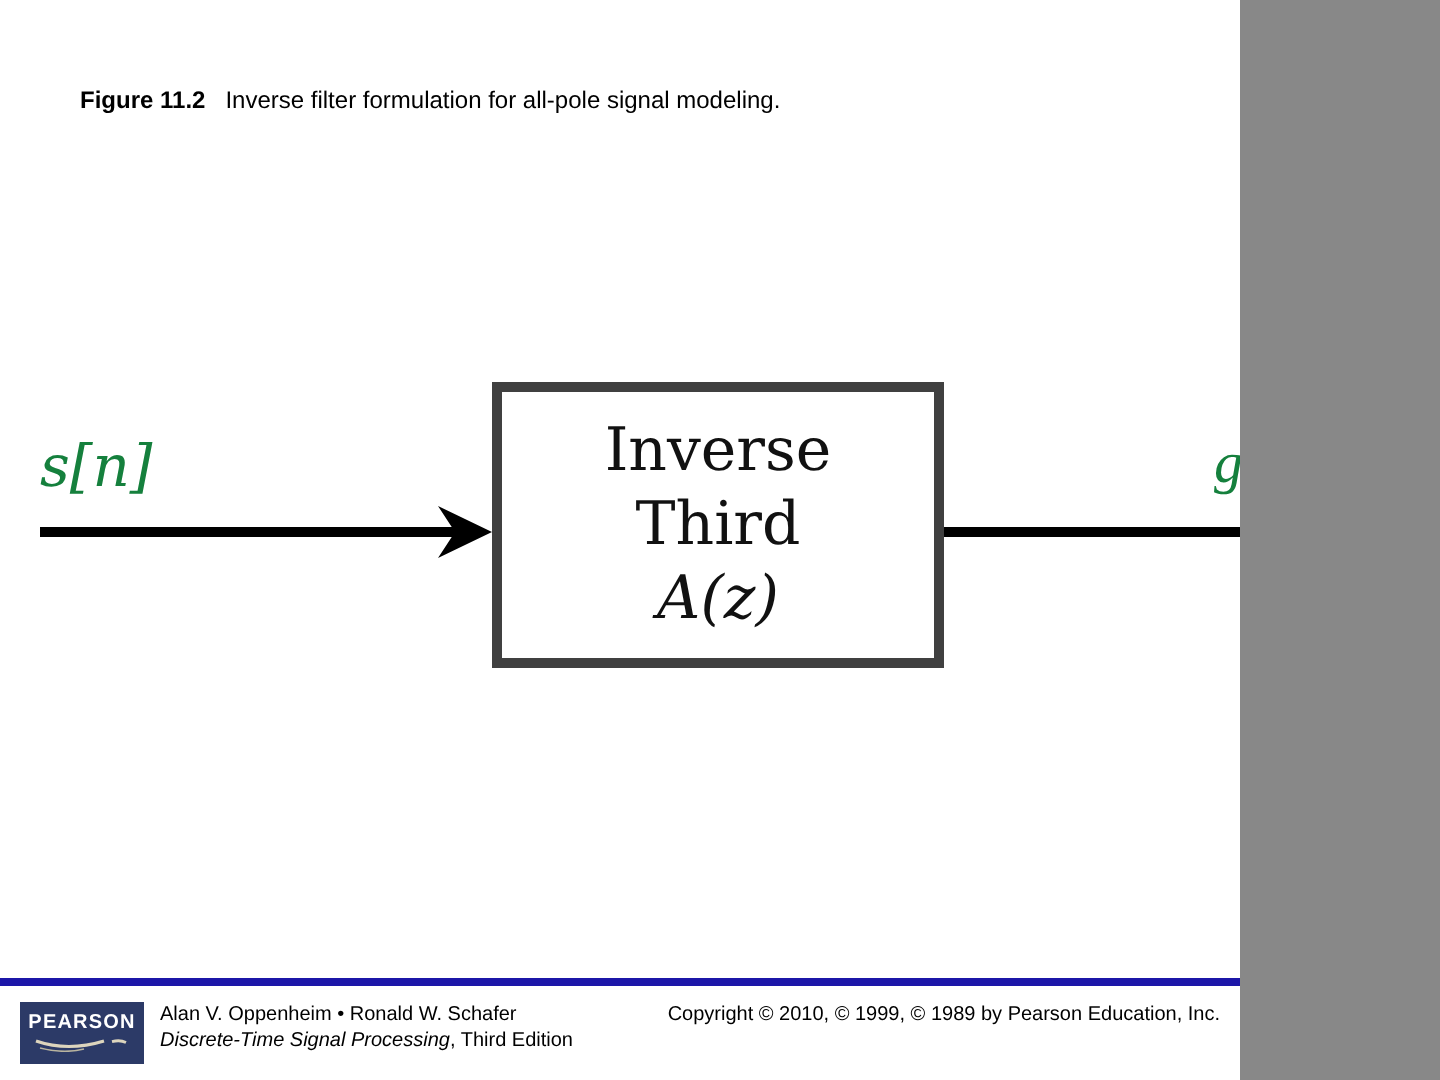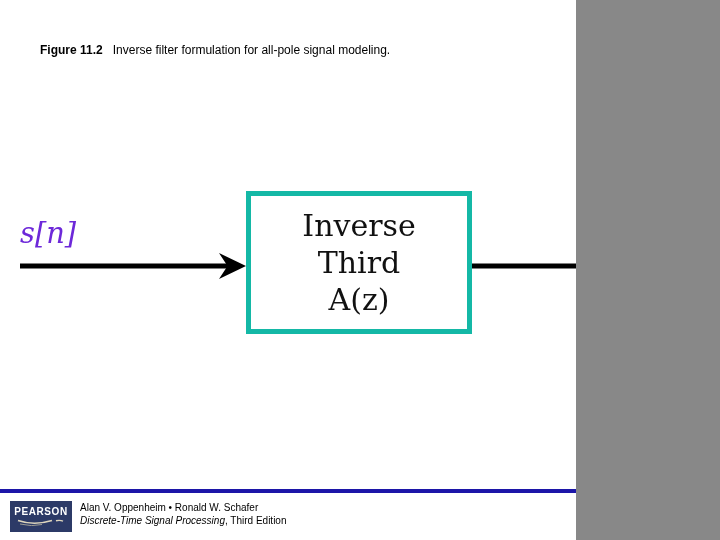--- a/index.html
+++ b/index.html
@@ -1,42 +1,42 @@
 <!DOCTYPE html>
 <html><head>
 <meta charset="utf-8">
 <style>
   html,body{margin:0;padding:0;background:#888;}
   .slide{
     position:relative;
-    width:576px;height:540px;
+    width:620px;height:540px;
     background:#ffffff;
     overflow:hidden;
     font-family:"Liberation Sans",sans-serif;
   }
   
   .caption{
     position:absolute;left:40px;top:43px;
     font-size:12px;color:#000;white-space:nowrap;
   }
   .caption .cap-label{font-weight:bold;margin-right:10px;}
   
   .wires{position:absolute;left:0;top:0;width:720px;height:540px;pointer-events:none;}
   .block{
     position:absolute;left:246px;top:191px;width:226px;height:143px;
-    box-sizing:border-box;border:5px solid #14b8a6;background:#fff;
+    box-sizing:border-box;border:5px solid #404040;background:#fff;
     display:flex;flex-direction:column;justify-content:center;align-items:center;
     font-family:"DejaVu Serif","Liberation Serif",serif;
     font-size:30px;line-height:37px;color:#111;text-align:center;
   }
-  .block .math{}
+  .block .math{font-style:italic;}
   .sig-label{
     position:absolute;top:216px;
     font-family:"DejaVu Serif","Liberation Serif",serif;
-    font-style:italic;font-size:29px;color:#6d28d9;white-space:nowrap;
+    font-style:italic;font-size:29px;color:#15803d;white-space:nowrap;
   }
   .sig-in{left:20px;}
   .sig-out{left:607px;font-family:Liberation Serif, serif;}
   
   .rule{position:absolute;left:0;top:489px;width:720px;height:4px;}
   .logo{
     position:absolute;left:10px;top:501px;width:62px;height:31px;
     display:flex;flex-direction:column;justify-content:center;align-items:center;
     color:#fff;
   }
@@ -91,15 +91,16 @@
       <path d="M4,6 Q16,9 26,6.5" stroke="#b9b49f" stroke-width="0.8" fill="none"></path>
     </svg>
   </div>
 
   <div class="bookinfo">
     <div>Alan V. Oppenheim • Ronald W. Schafer</div>
     <div><span class="ital">Discrete-Time Signal Processing</span><span>, Third Edition</span></div>
   </div>
 
   <div class="copyright">
+    <div>Copyright © 2010, © 1999, © 1989 by Pearson Education, Inc.</div>
   </div>
 
 </div>
 
 </body></html>

